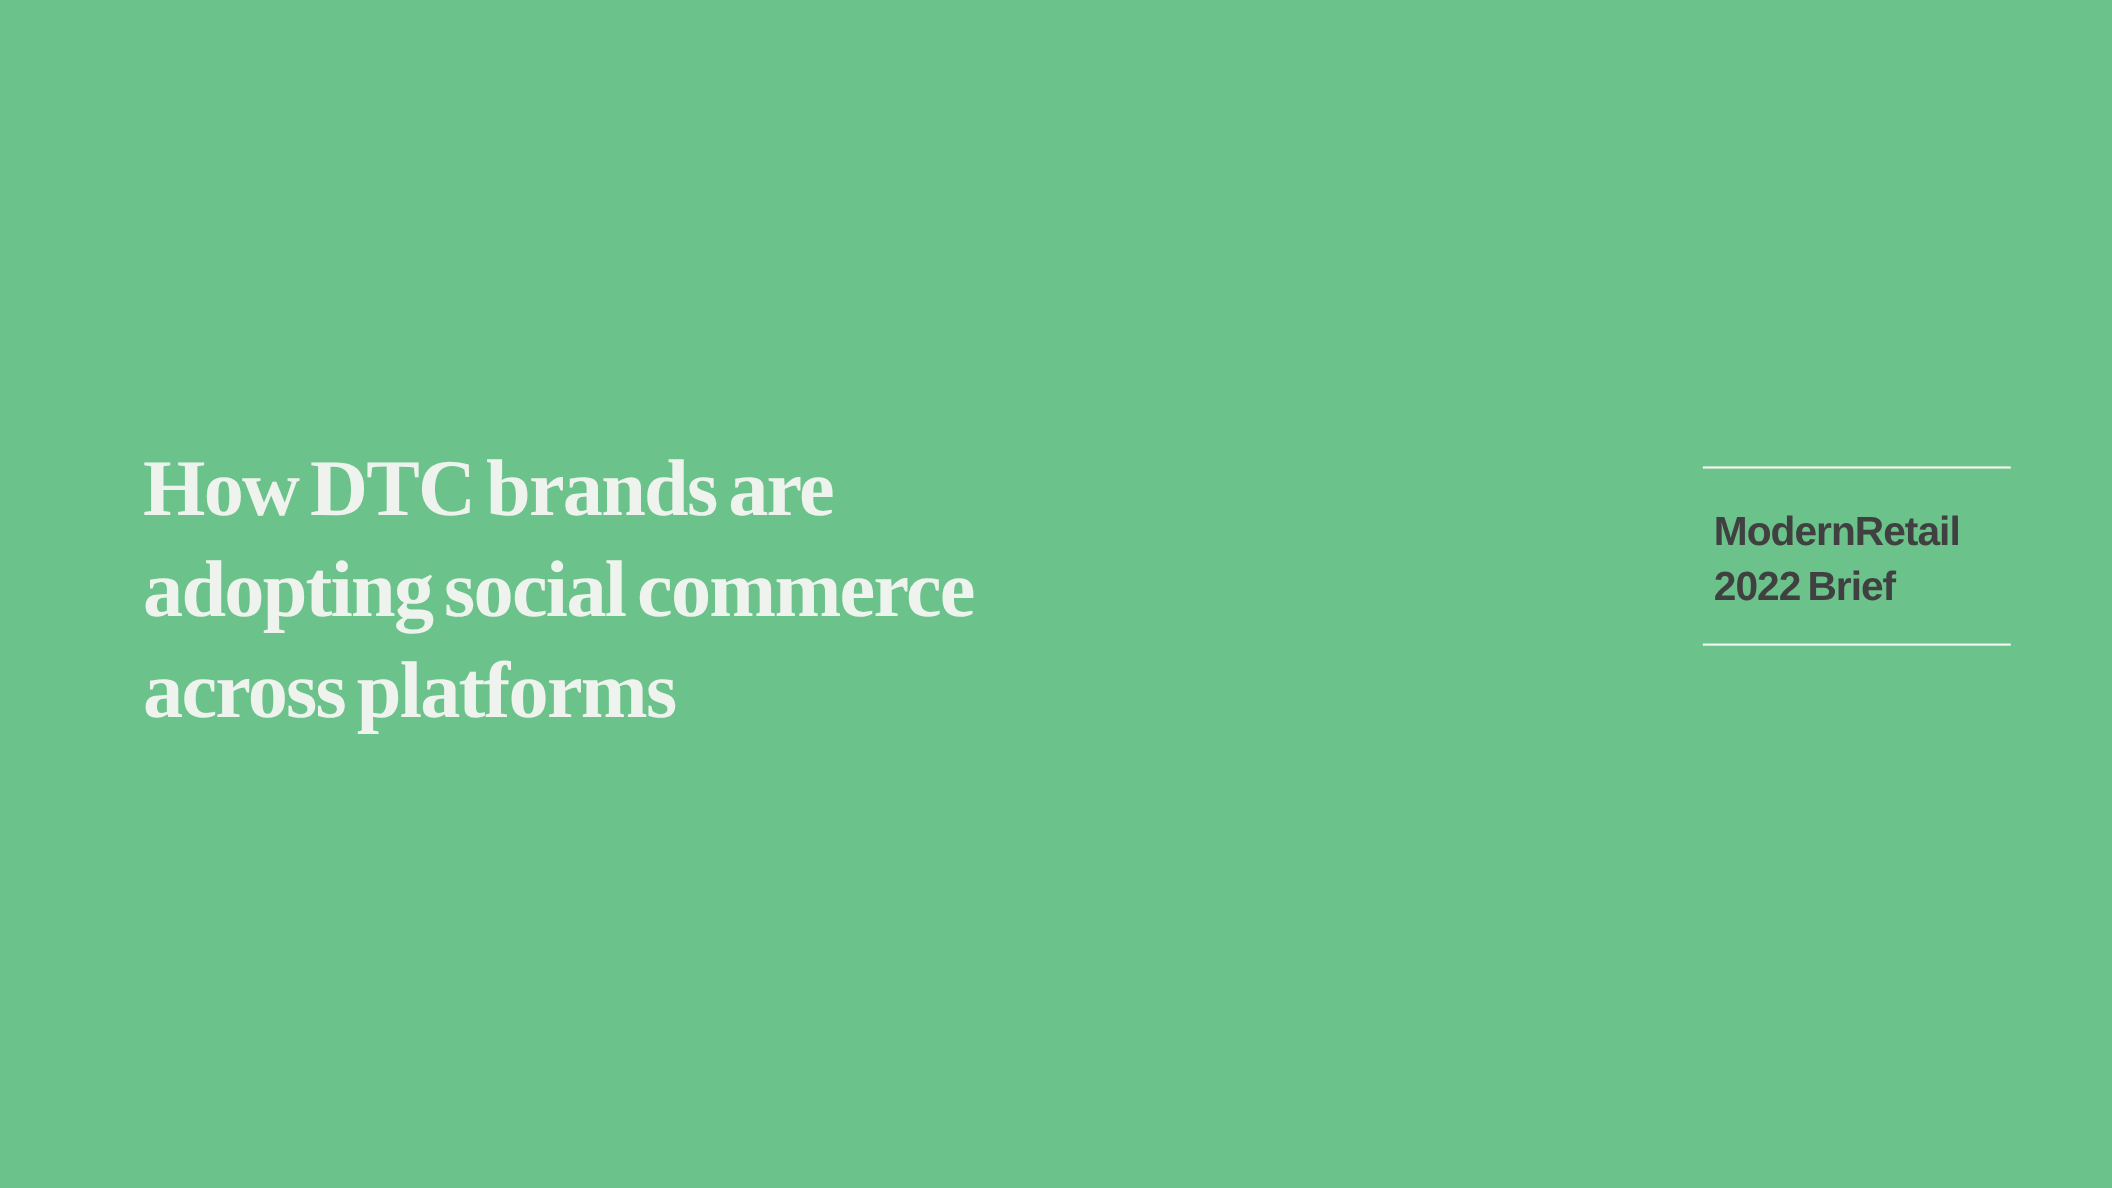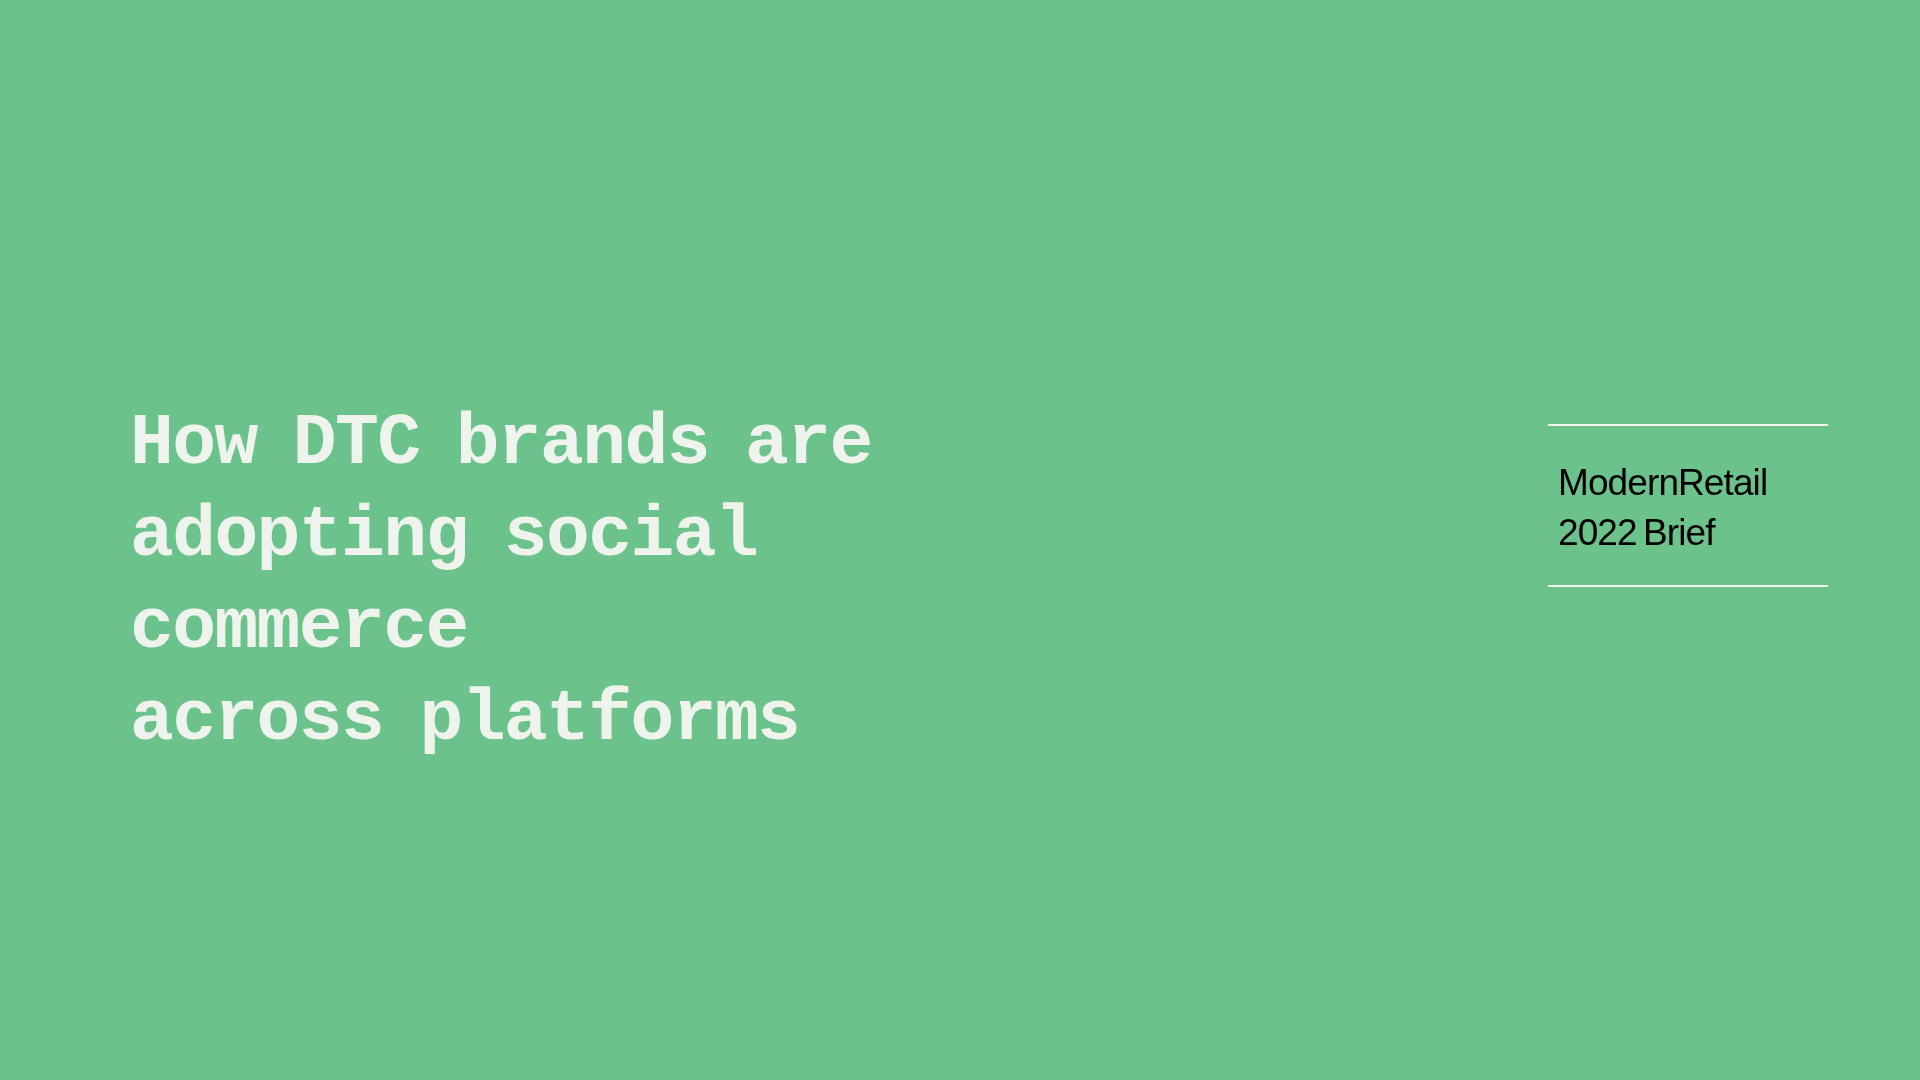--- a/index.html
+++ b/index.html
@@ -23,21 +23,21 @@
   }
 
   
   #headline {
     position: absolute;
     left: 130px;
     top: 398px;
     width: 1000px;
     margin: 0;
     color: #EFF3EE;
-    font-family: Liberation Mono, monospace;
+    font-family: Liberation Serif, serif;
     font-weight: 700;
     font-size: 73px;
     line-height: 92px;
     letter-spacing: -1.6px;
     word-spacing: -6px;
     white-space: pre-line;
   }
 
   
   #label-block {
@@ -52,23 +52,23 @@
     height: 2px;
     background: #F2F6F1;
     border: 0;
     margin: 0;
     display: block;
   }
 
   #label-text {
     padding: 0 0 0 10px;
     margin: 0;
-    color: #000000;
+    color: #404040;
     font-family: "Liberation Sans", sans-serif;
-    font-weight: 400;
+    font-weight: 700;
     font-size: 37px;
     line-height: 50px;
     letter-spacing: -0.9px;
     word-spacing: -3px;
     white-space: pre-line;
   }
 
   #label-spacer-top { height: 32px; }
   #label-spacer-bottom { height: 27px; }
 </style>

